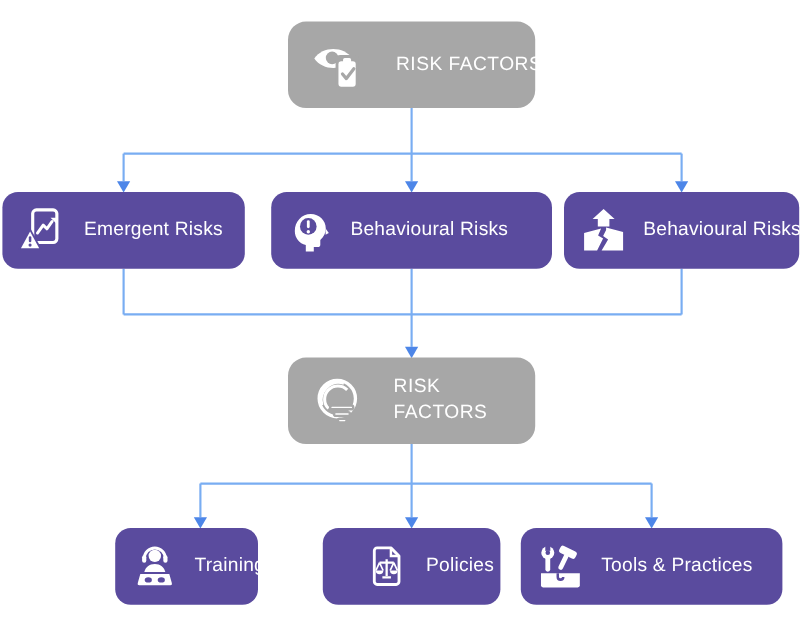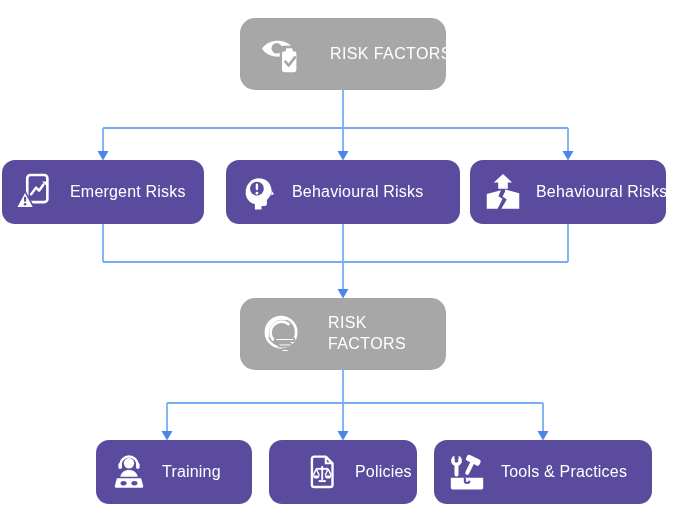--- a/index.html
+++ b/index.html
@@ -115,21 +115,21 @@
         <rect x="16.5" y="28.3" width="21" height="3.4" rx="1.7" fill="#fff" stroke="#a7a7a7" stroke-width="2.2"></rect>
         <rect x="20" y="34.3" width="14.5" height="3.4" rx="1.7" fill="#fff" stroke="#a7a7a7" stroke-width="2.2"></rect>
         <rect x="23.5" y="40.3" width="8" height="3.4" rx="1.7" fill="#fff" stroke="#a7a7a7" stroke-width="2.2"></rect>
       </svg>
     </span>
     <span class="label" style="white-space:normal;">
       <span style="display:block">RISK FACTORS</span>
     </span>
   </div>
 
-  <div class="node primary" style="left:96px;top:440px;width:156px;height:64px;">
+  <div class="node primary" style="left:96px;top:440px;width:119px;height:64px;">
     <span class="icon">
       <svg viewBox="0 0 48 48" width="40" height="40">
         <circle cx="24" cy="13.5" r="6.2" fill="#fff"></circle>
         <path d="M13.5 16 a10.5 10.5 0 0 1 21 0" fill="none" stroke="#fff" stroke-width="3"></path>
         <rect x="11.3" y="12.8" width="4.2" height="7.6" rx="2.1" fill="#fff"></rect>
         <rect x="32.5" y="12.8" width="4.2" height="7.6" rx="2.1" fill="#fff"></rect>
         <path d="M24 21.5 c-5.5 0 -9.5 3.2 -10.5 8.2 h21 c-1 -5 -5 -8.2 -10.5 -8.2 Z" fill="#fff"></path>
         <path d="M9.5 31.5 h29 l2.6 9.4 a1.6 1.6 0 0 1 -1.6 2 H8.5 a1.6 1.6 0 0 1 -1.6 -2 Z" fill="#fff"></path>
         <ellipse cx="17.5" cy="37.5" rx="3.6" ry="2.6" fill="#5a4b9e"></ellipse>
         <ellipse cx="30.5" cy="37.5" rx="3.6" ry="2.6" fill="#5a4b9e"></ellipse>

